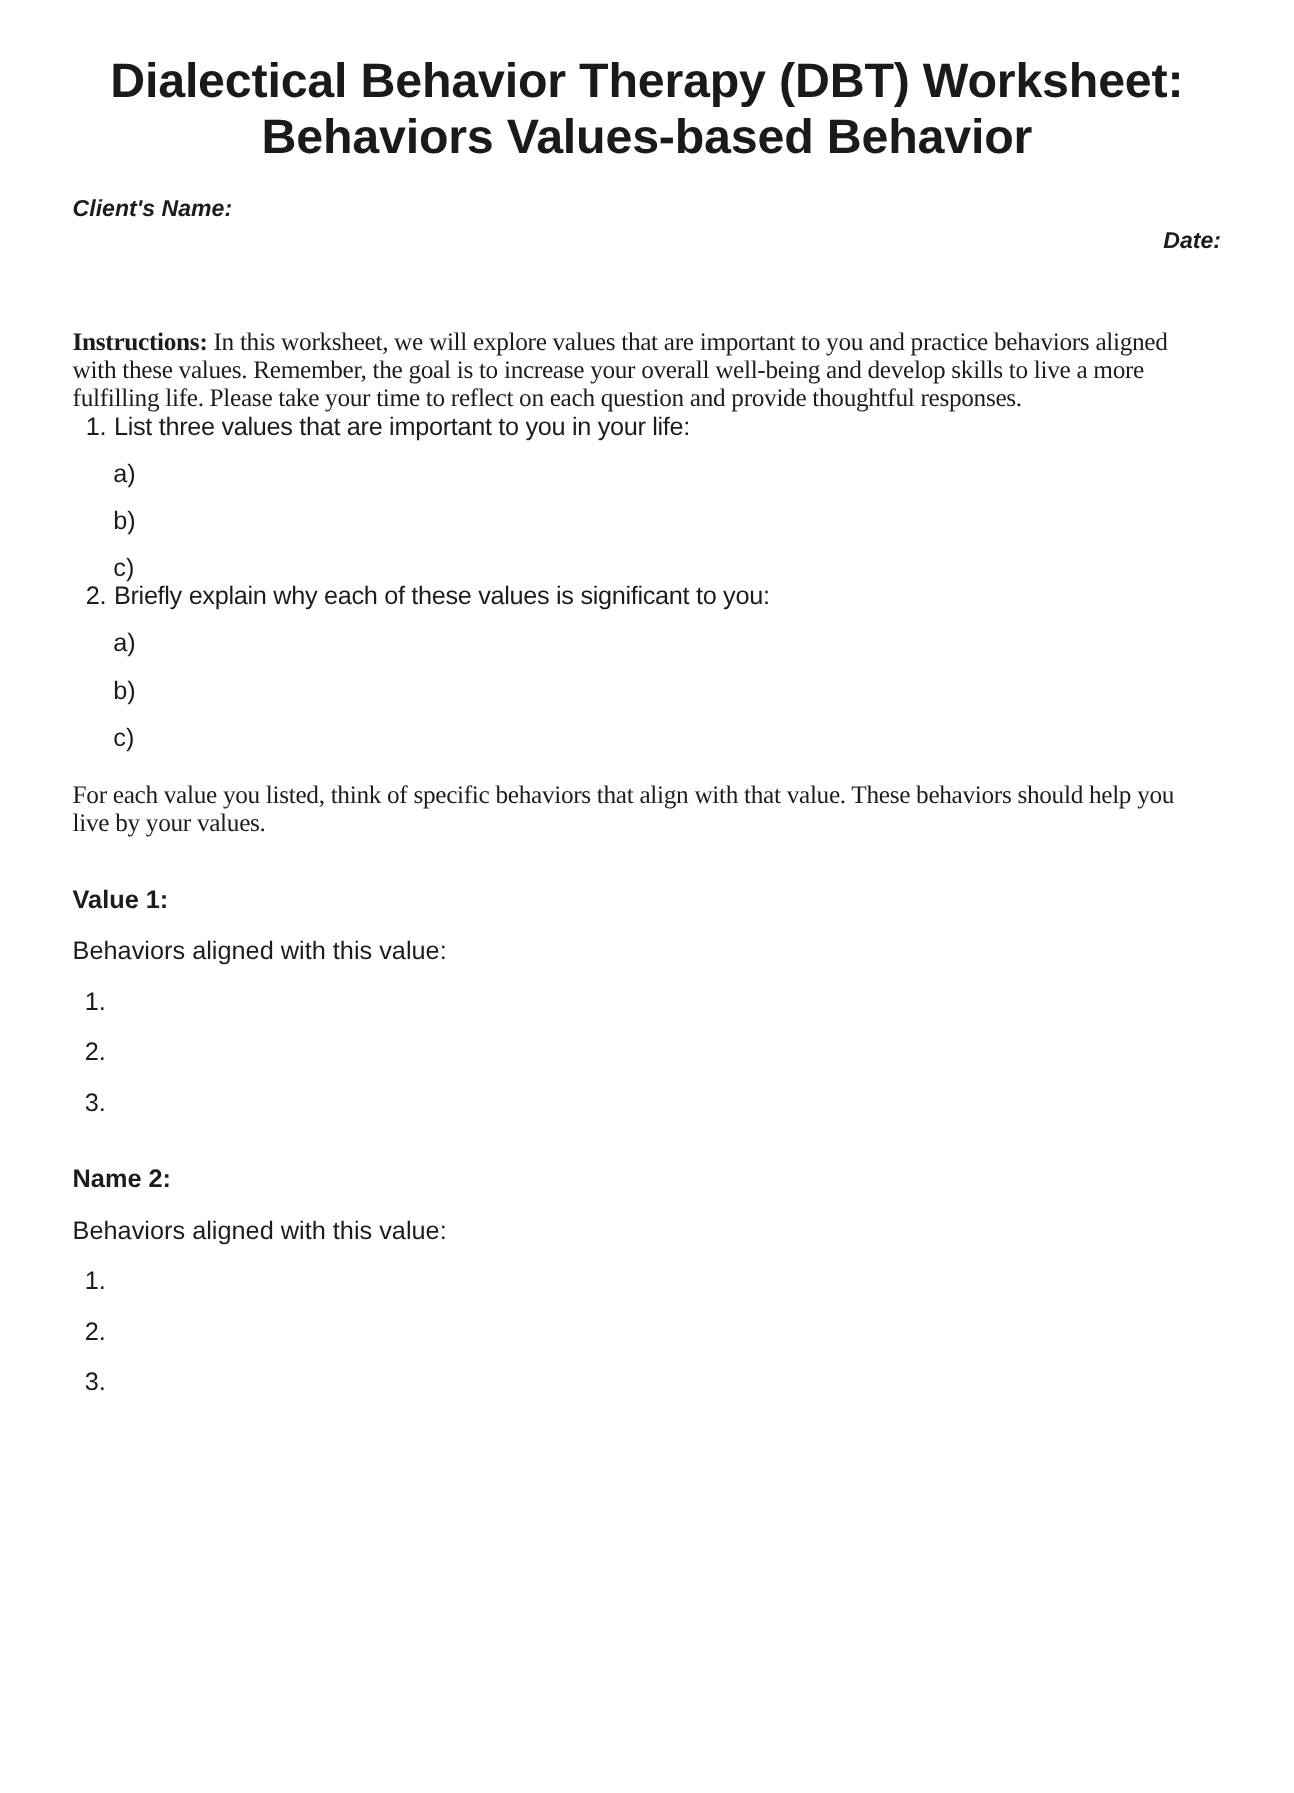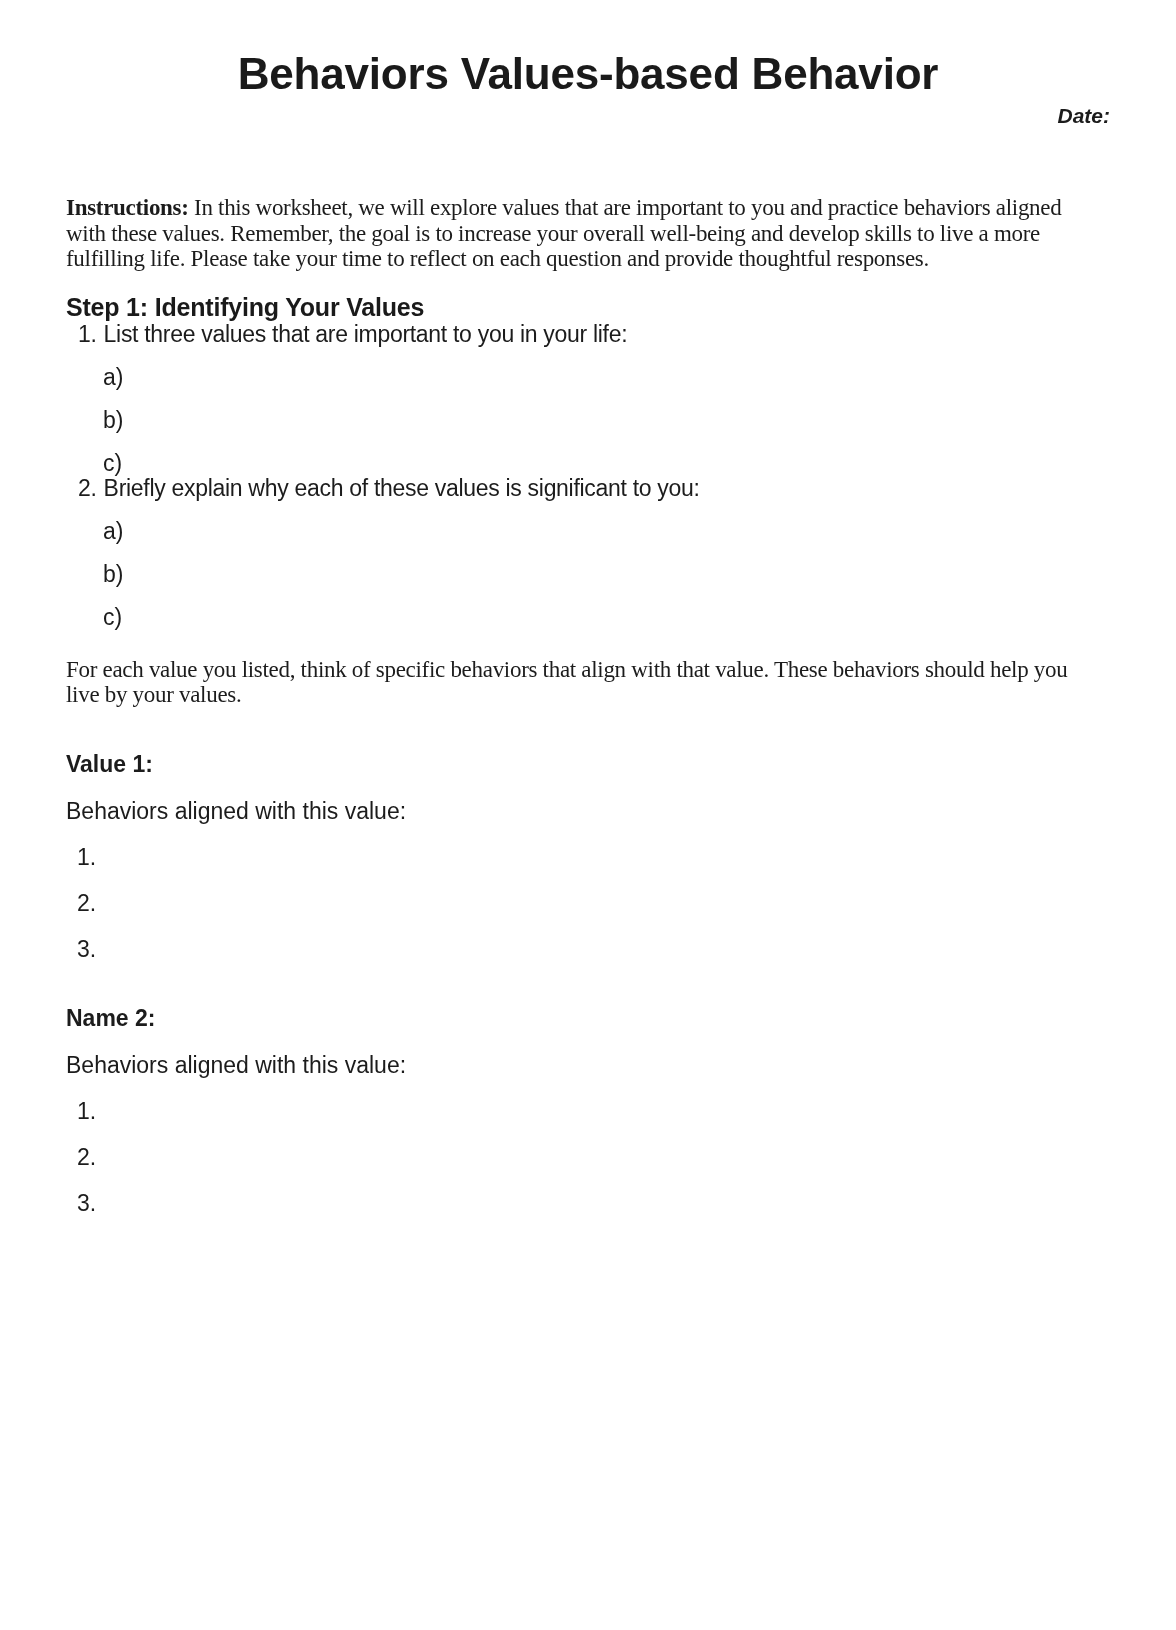--- a/index.html
+++ b/index.html
@@ -95,28 +95,29 @@
     font-size: 23px;
     line-height: 25px;
   }
 </style>
 </head>
 <body>
 
 <div class="page">
 
   <h1 class="doc-title">
+    <span class="title-line">Dialectical Behavior Therapy (DBT) Worksheet:</span>
     <span class="title-line">Behaviors Values-based Behavior</span>
   </h1>
 
+  <p class="meta client">Client's Name:</p>
   <p class="meta date">Date:</p>
 
   <p class="para instructions"><span class="b">Instructions:</span><span> In this worksheet, we will explore values that are important to you and practice behaviors aligned with these values. Remember, the goal is to increase your overall well-being and develop skills to live a more fulfilling life. Please take your time to reflect on each question and provide thoughtful responses.</span></p>
 
-  <h2 class="step-heading step1">Step 1: Identifying Your Values</h2>
 
   <div class="oli first"><span class="num">1.</span><span>List three values that are important to you in your life:</span></div>
   <div class="sub">a)</div>
   <div class="sub">b)</div>
   <div class="sub">c)</div>
 
   <div class="oli follow"><span class="num">2.</span><span>Briefly explain why each of these values is significant to you:</span></div>
   <div class="sub">a)</div>
   <div class="sub">b)</div>
   <div class="sub">c)</div>

